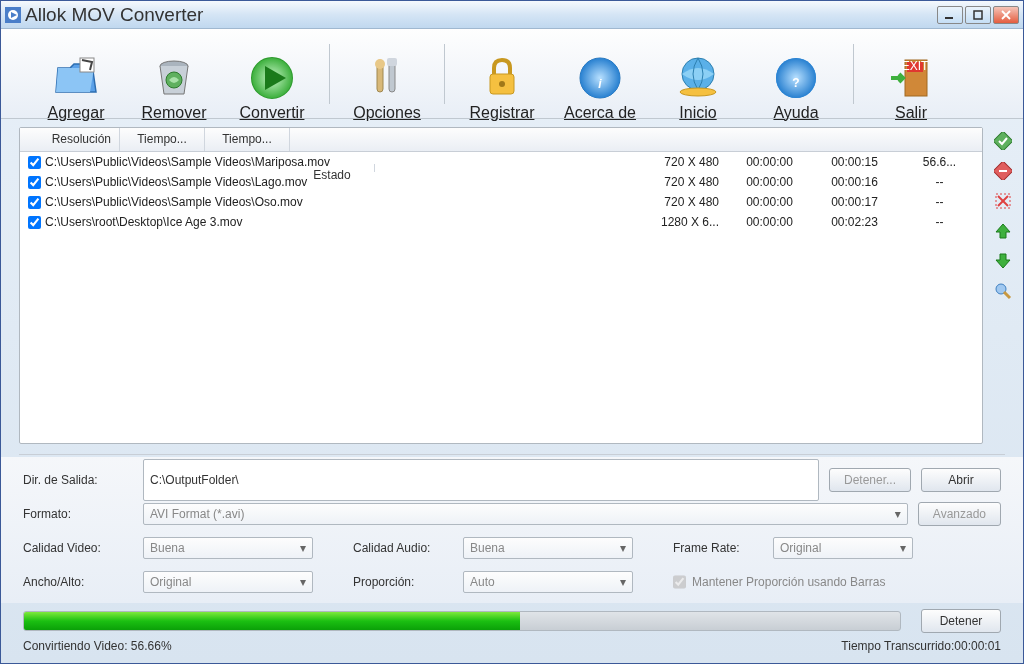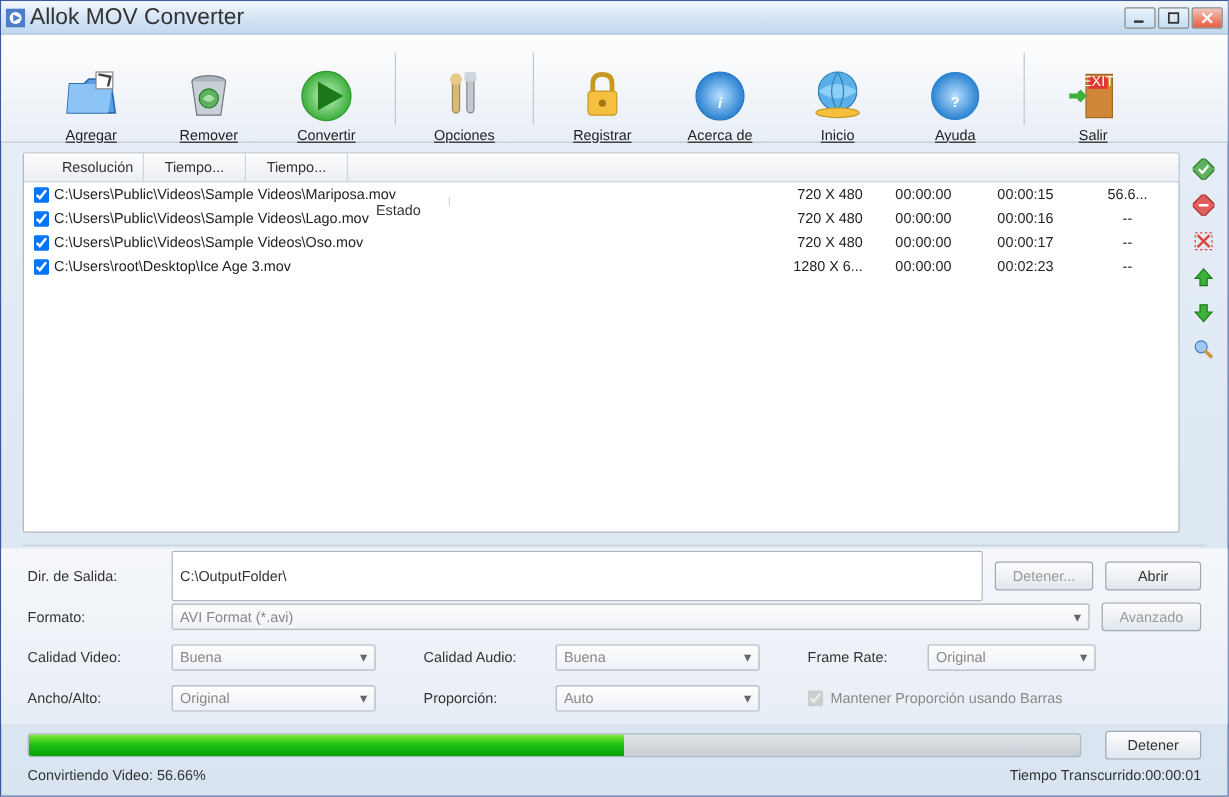--- a/index.html
+++ b/index.html
@@ -9,21 +9,21 @@
 .title-icon { width: 16px; height: 16px; margin-right: 4px; }
 .title-text { flex: 1; font-size: 19px; color: #333; }
 .win-controls { display: flex; gap: 2px; }
 .win-btn { width: 26px; height: 18px; border: 1px solid #888; border-radius: 2px; display: flex; align-items: center; justify-content: center; cursor: pointer; font-size: 11px; }
 .win-btn.min { background: linear-gradient(to bottom,#eaf3fb,#c5def5); }
 .win-btn.max { background: linear-gradient(to bottom,#eaf3fb,#c5def5); }
 .win-btn.close { background: linear-gradient(to bottom,#f5c4b8,#e45c3f); color: #fff; }
 .toolbar { height: 90px; background: linear-gradient(to bottom,#fefefe,#e8eef6); display: flex; align-items: center; padding: 4px 30px; gap: 8px; border-bottom: 1px solid #c0c8d0; }
 .tool-btn { width: 90px; display: flex; flex-direction: column; align-items: center; cursor: pointer; gap: 2px; margin-top: 28px; }
 .tool-icon { width: 48px; height: 48px; display: flex; align-items: center; justify-content: center; }
-.tool-label { font-size: 12px; color: #222; text-decoration: underline; text-align: right; }
+.tool-label { font-size: 16px; color: #222; text-decoration: underline; text-align: right; }
 .sep { width: 1px; height: 60px; background: #c0c8d0; margin: 0 4px; }
 .content { flex: 1; display: flex; padding: 8px 40px 8px 18px; position: relative; }
 .table-wrap { flex: 1; background: #fff; border: 1px solid #b0b8c0; border-radius: 2px; }
 .table-header { display: flex; background: linear-gradient(to bottom,#fdfdfd,#eaeef4); border-bottom: 1px solid #c8ced6; height: 24px; }
 .th { padding: 4px 8px; border-right: 1px solid #d0d6de; color: #333; font-size: 12px; }
 .th.c0 { flex: 1; min-width: 300px; }
 .th.c1 { width: 100px; text-align: right; }
 .th.c2 { width: 85px; text-align: center; }
 .th.c3 { width: 85px; text-align: center; }
 .th.c4 { width: 85px; text-align: center; margin-top: 36px; }

